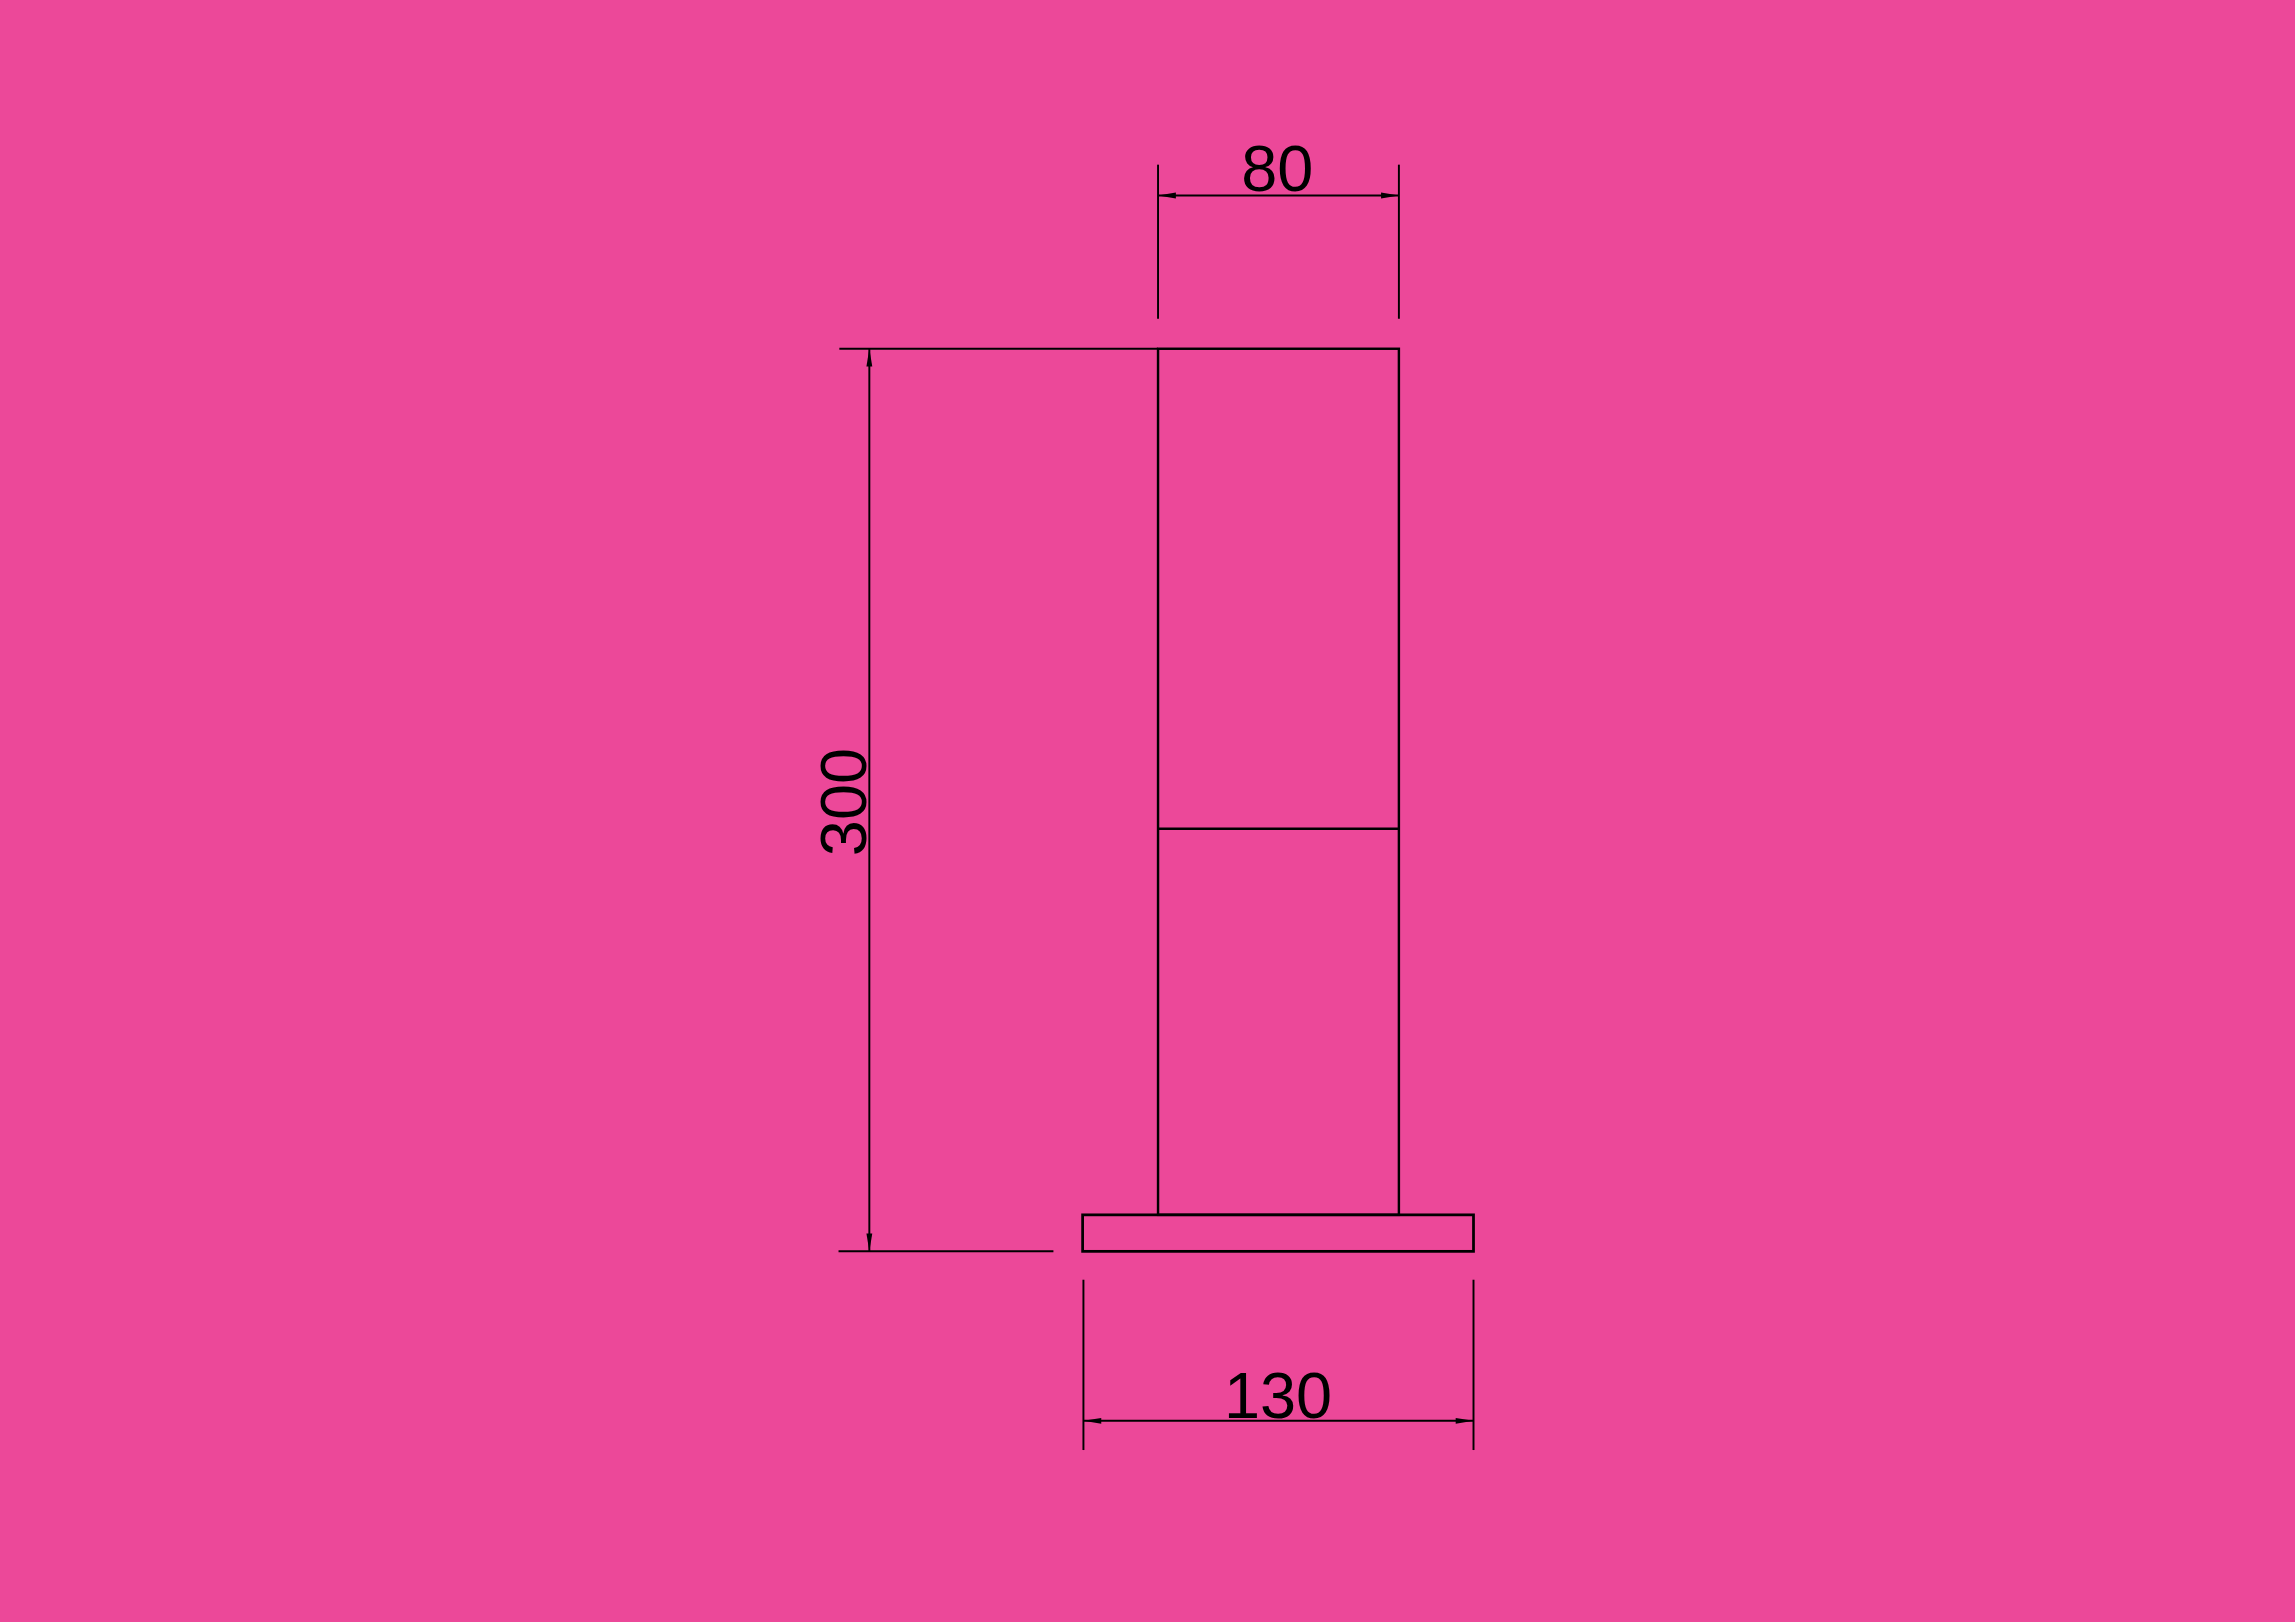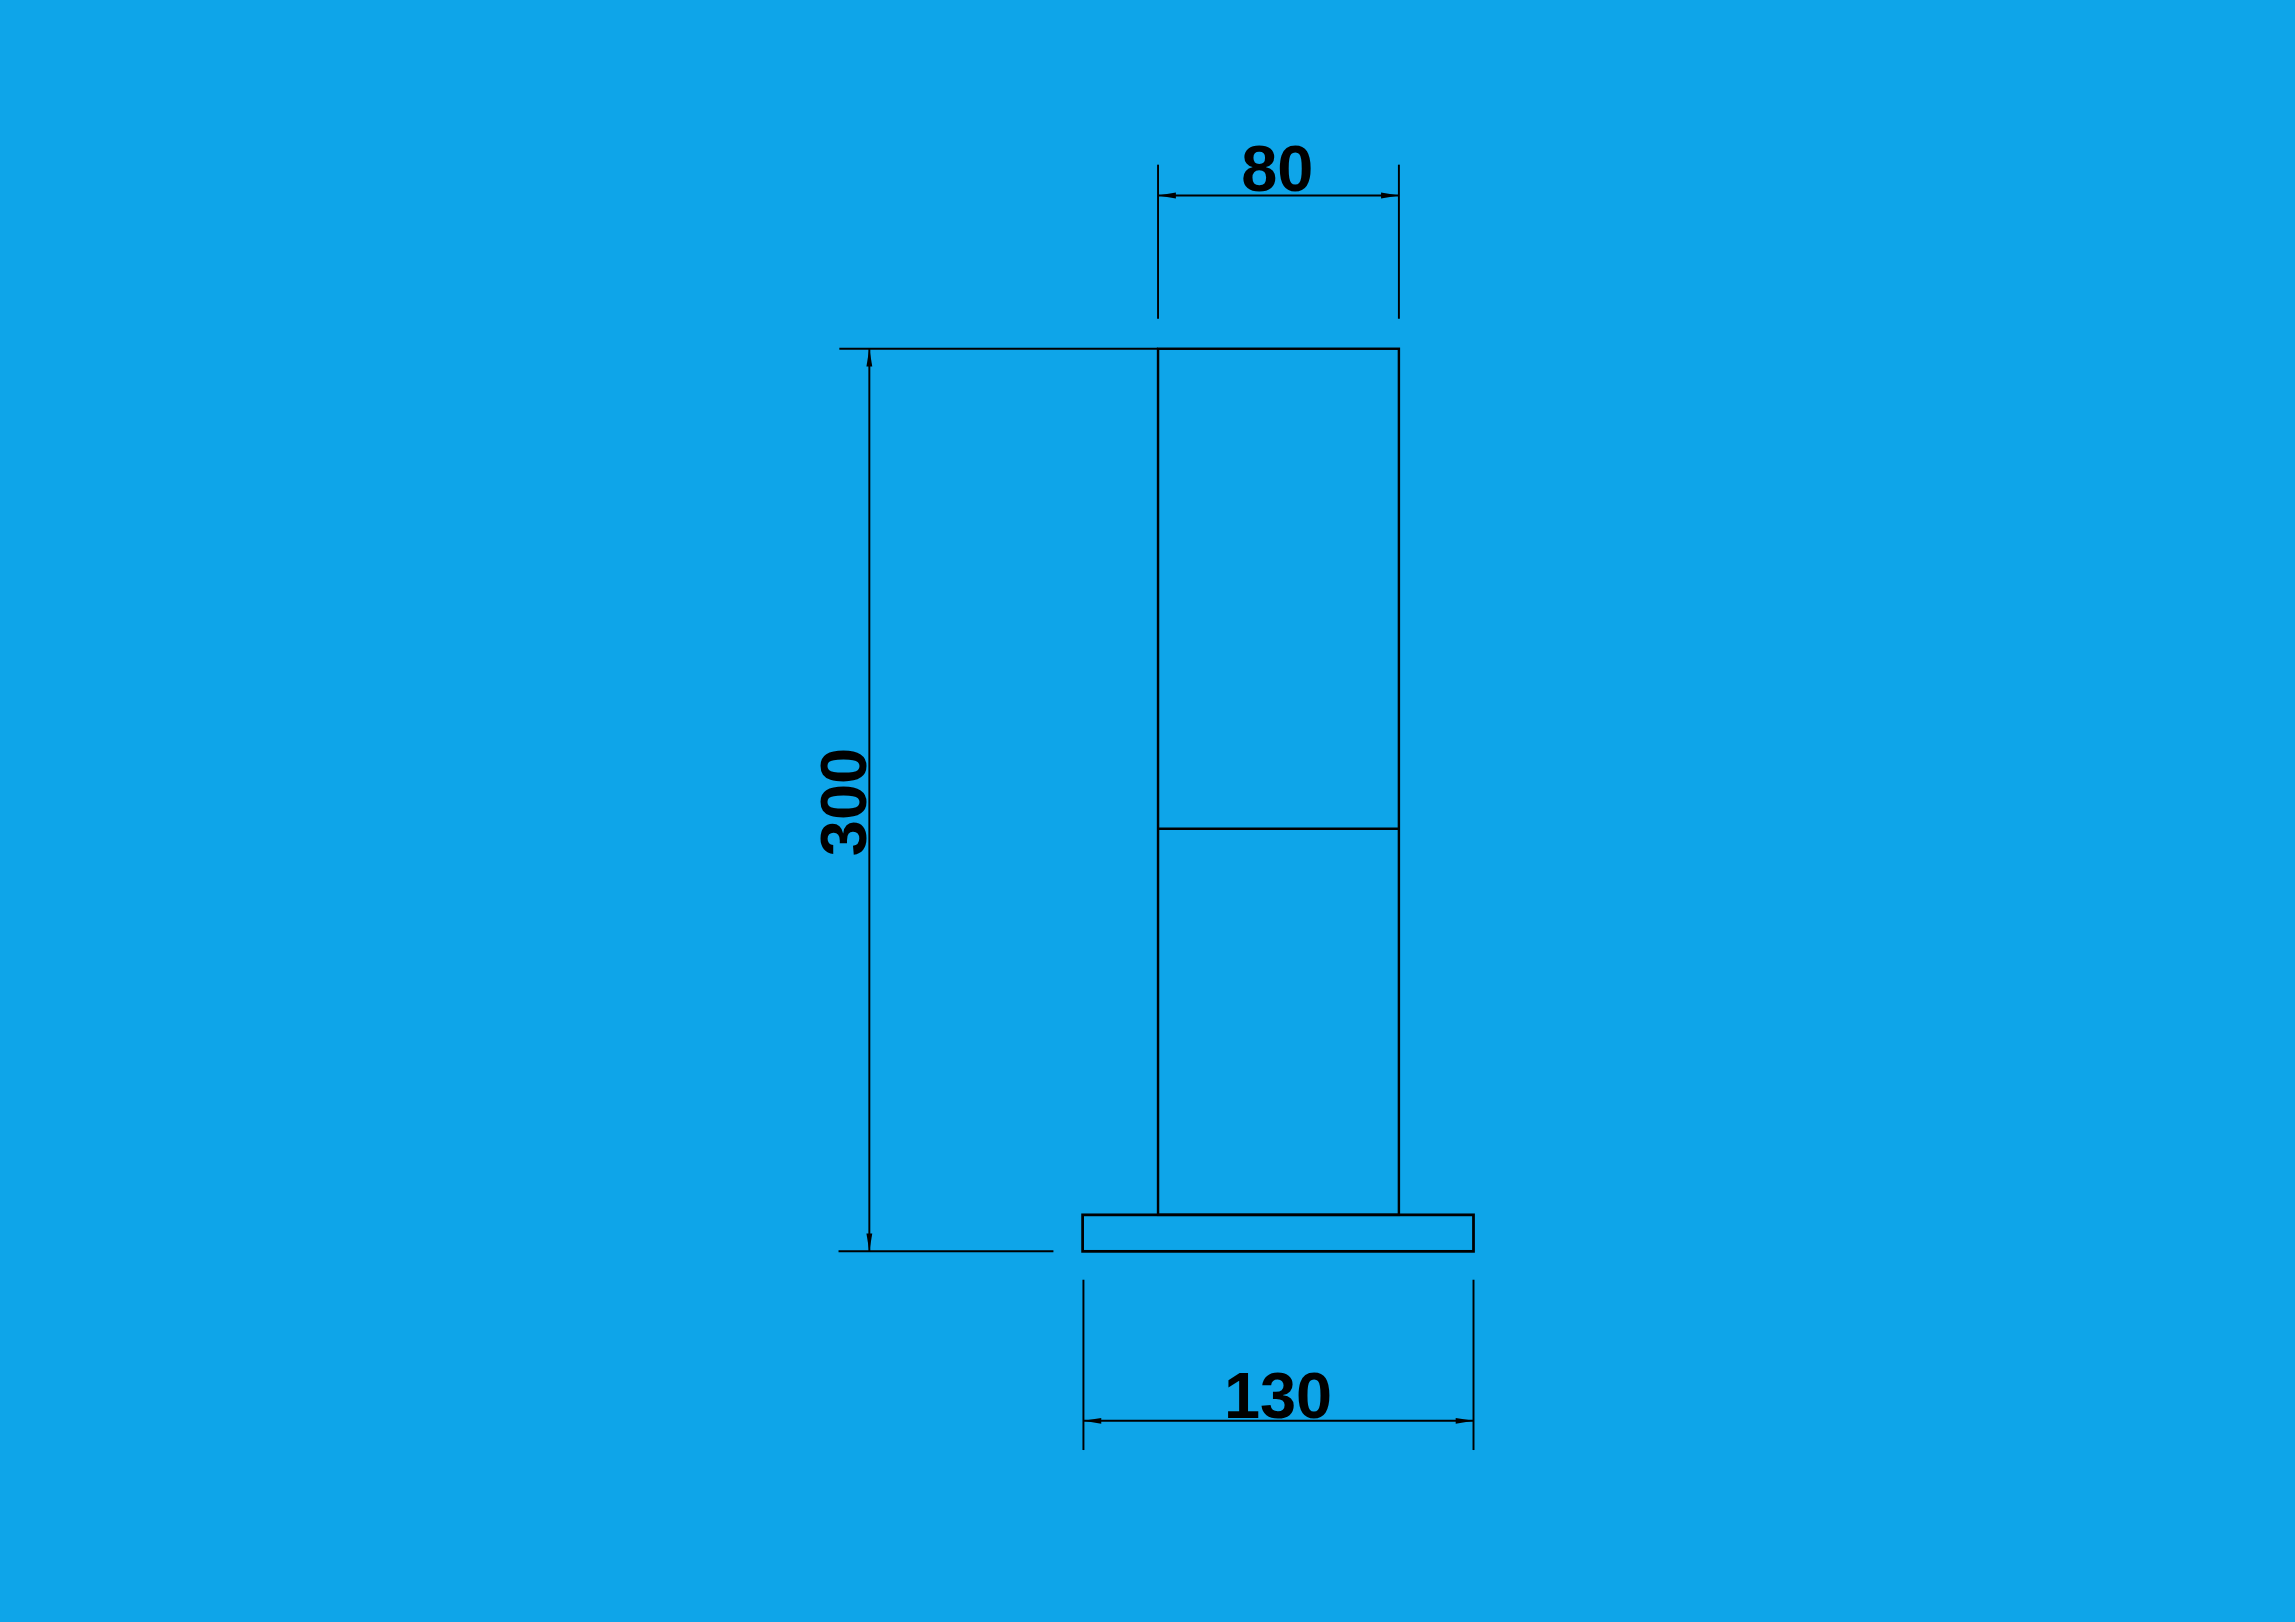--- a/index.html
+++ b/index.html
@@ -7,22 +7,21 @@
     padding: 0;
     width: 100%;
     height: 100%;
     background: #ffffff;
     overflow: hidden;
   }
   .drawing-page {
     position: relative;
     width: 100vw;
     height: 100vh;
-    background: #0ea5e9;
-    font-weight: bold;
+    background: #ec4899;
   }
   svg.cad-drawing {
     display: block;
     width: 100%;
     height: 100%;
   }
   .shape-line {
     fill: none;
     stroke: #000000;
     stroke-width: 3;

